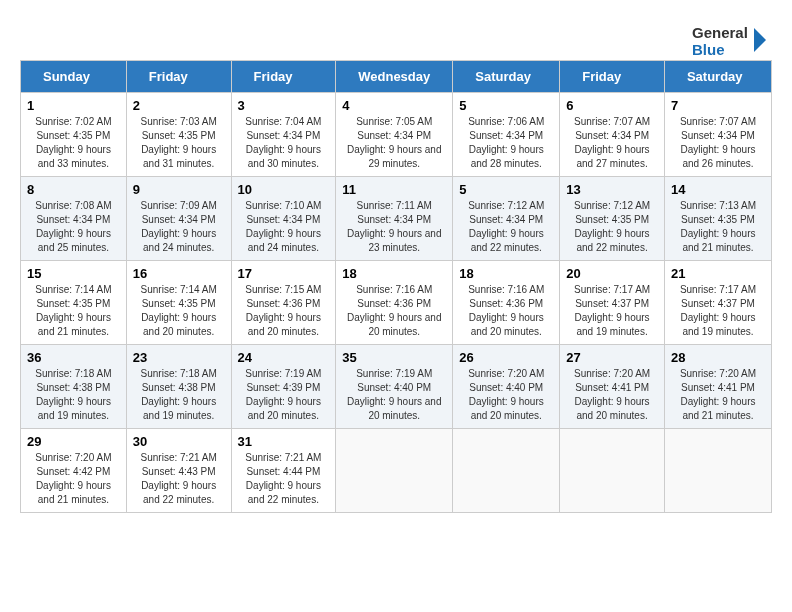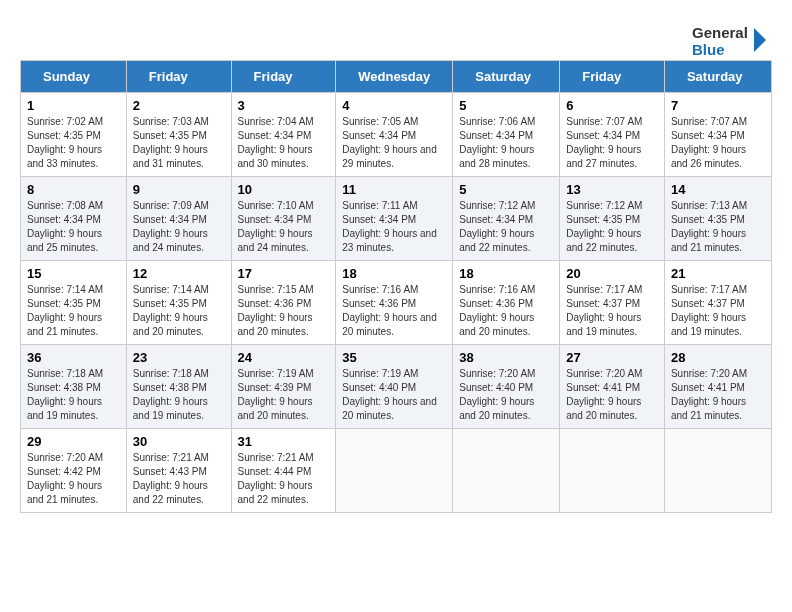--- a/index.html
+++ b/index.html
@@ -61,20 +61,21 @@
     .day-number {
       font-size: 13px;
       font-weight: bold;
       display: block;
       margin-bottom: 2px;
     }
     .day-info {
       font-size: 10px;
       color: #333;
       line-height: 1.4;
+      text-align: center;
     }
     .empty-cell {
       background: #f9f9f9 !important;
     }
   </style>
 </head>
 <body>
 
 <div class="header-section">
   <div class="logo">
@@ -162,21 +163,21 @@
           <span class="day-number">14</span>
           <div class="day-info">Sunrise: 7:13 AM<br>Sunset: 4:35 PM<br>Daylight: 9 hours and 21 minutes.</div>
         </td>
       </tr>
       <tr>
         <td>
           <span class="day-number">15</span>
           <div class="day-info">Sunrise: 7:14 AM<br>Sunset: 4:35 PM<br>Daylight: 9 hours and 21 minutes.</div>
         </td>
         <td>
-          <span class="day-number">12</span>
+          <span class="day-number">16</span>
           <div class="day-info">Sunrise: 7:14 AM<br>Sunset: 4:35 PM<br>Daylight: 9 hours and 20 minutes.</div>
         </td>
         <td>
           <span class="day-number">17</span>
           <div class="day-info">Sunrise: 7:15 AM<br>Sunset: 4:36 PM<br>Daylight: 9 hours and 20 minutes.</div>
         </td>
         <td>
           <span class="day-number">18</span>
           <div class="day-info">Sunrise: 7:16 AM<br>Sunset: 4:36 PM<br>Daylight: 9 hours and 20 minutes.</div>
         </td>
@@ -204,21 +205,21 @@
         </td>
         <td>
           <span class="day-number">24</span>
           <div class="day-info">Sunrise: 7:19 AM<br>Sunset: 4:39 PM<br>Daylight: 9 hours and 20 minutes.</div>
         </td>
         <td>
           <span class="day-number">35</span>
           <div class="day-info">Sunrise: 7:19 AM<br>Sunset: 4:40 PM<br>Daylight: 9 hours and 20 minutes.</div>
         </td>
         <td>
-          <span class="day-number">38</span>
+          <span class="day-number">26</span>
           <div class="day-info">Sunrise: 7:20 AM<br>Sunset: 4:40 PM<br>Daylight: 9 hours and 20 minutes.</div>
         </td>
         <td>
           <span class="day-number">27</span>
           <div class="day-info">Sunrise: 7:20 AM<br>Sunset: 4:41 PM<br>Daylight: 9 hours and 20 minutes.</div>
         </td>
         <td>
           <span class="day-number">28</span>
           <div class="day-info">Sunrise: 7:20 AM<br>Sunset: 4:41 PM<br>Daylight: 9 hours and 21 minutes.</div>
         </td>

